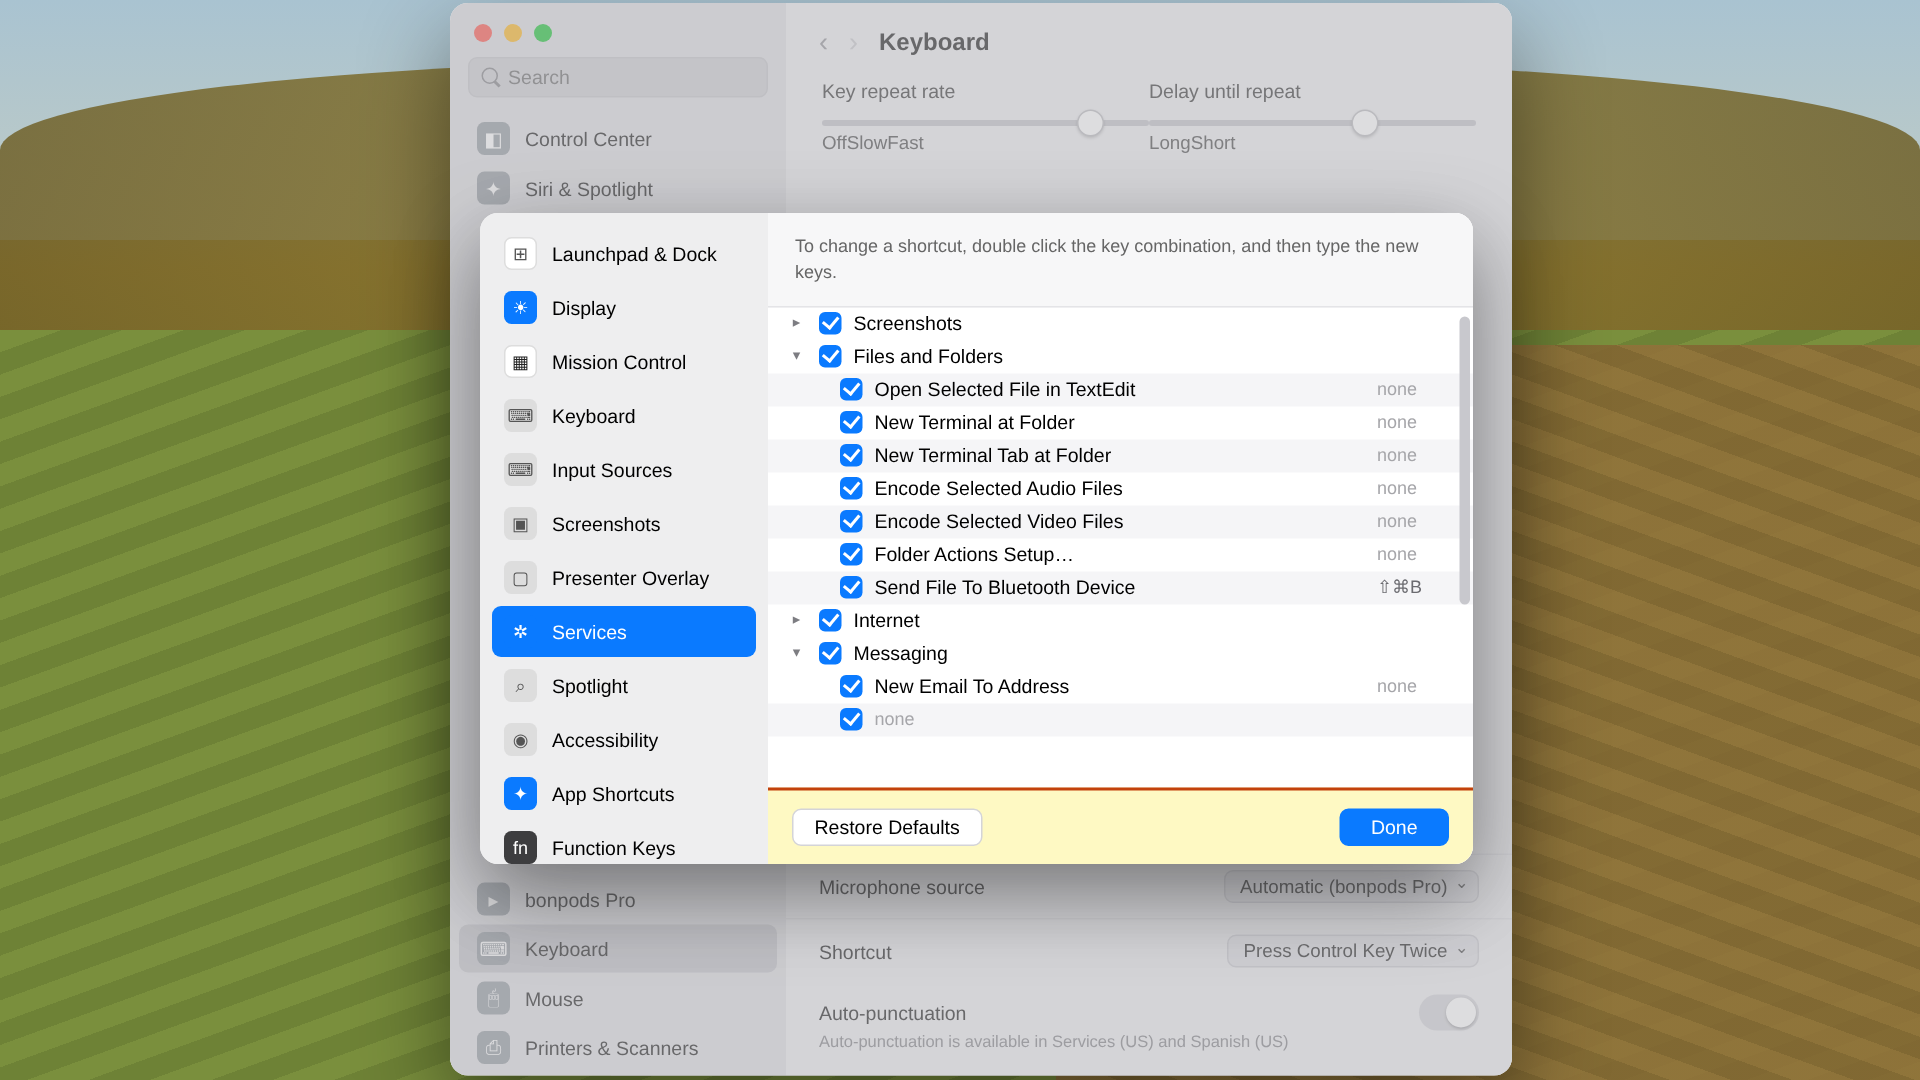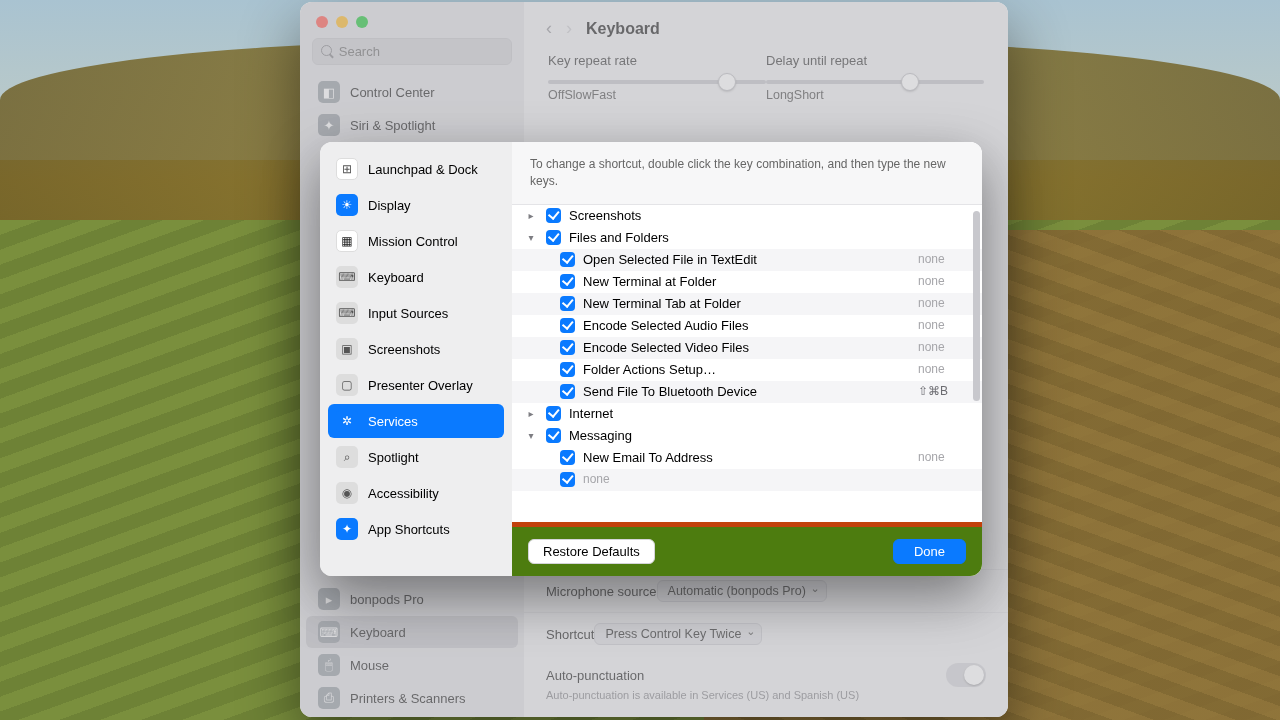--- a/index.html
+++ b/index.html
@@ -35,21 +35,21 @@
   .left-item.sel { background:#c8c8cd; }
   .ic { width:22px; height:22px; border-radius:5px; display:inline-flex; align-items:center; justify-content:center; font-size:13px; color:#fff; background:#9aa0a6; flex:none;}
   .prefs-right { flex:1; background:#eeeef0; display:flex; flex-direction:column; }
   .rtitle { display:flex; align-items:center; gap:14px; padding:16px 22px 10px; }
   .chev { color:#9a9a9f; font-size:18px; }
   .rtitle h1 { font-size:16px; font-weight:600; }
   .rsection { padding:4px 24px 8px; font-size:12.5px; color:#555;}
   .slabel { color:#444; font-size:13px; margin-bottom:4px; display:block;}
   .slider { height:4px; background:#c7c7cc; border-radius:3px; position:relative; margin:12px 0 4px; }
   .slider .knob { position:absolute; top:-7px; width:18px; height:18px; border-radius:50%; background:#fff; border:1px solid #c0c0c4; box-shadow:0 1px 2px rgba(0,0,0,.2);}
-  .tworow { display:flex; align-items:center; padding:10px 22px; border-top:1px solid #e1e1e5;}
+  .tworow { display:flex; justify-content:space-between; align-items:center; padding:10px 22px; border-top:1px solid #e1e1e5;gap:15px;}
   .popbtn { background:#e4e4e8; border:1px solid #cfcfd4; border-radius:6px; padding:3px 20px 3px 10px; font-size:12.5px; position:relative; color:#333;}
   .popbtn::after { content:"⌄"; position:absolute; right:6px; top:1px; font-size:11px; color:#555;}
   .toggle { width:40px; height:24px; border-radius:12px; background:#d6d6da; position:relative; }
   .toggle::after { content:""; position:absolute; top:2px; right:2px; width:20px; height:20px; border-radius:50%; background:#fff; box-shadow:0 1px 2px rgba(0,0,0,.25);}
   .autop { padding:8px 22px 16px;}
   .autop .sub { font-size:11px; color:#8a8a8e; margin-top:2px;}
 
   
   .bg-overlay { position:absolute; inset:0; background:rgba(180,180,185,.45); pointer-events:none; }
 
@@ -86,21 +86,21 @@
   .row .disc { width:14px; text-align:center; color:#7d7d82; font-size:10px; }
   .row.group .lbl { font-weight:400; }
   .row.child { padding-left:40px; }
   .row.child .disc { width:0; }
   .chk { width:15px; height:15px; border-radius:4px; background:#0a7aff; display:inline-flex; align-items:center; justify-content:center; flex:none;}
   .chk::after { content:""; width:5px; height:8px; border:solid #fff; border-width:0 2px 2px 0; transform:rotate(40deg) translate(-.5px,-1px);}
   .lbl { flex:1; white-space:nowrap; overflow:hidden; text-overflow:ellipsis; }
   .sc { color:#6b6b70; font-size:12px; padding-right:4px; min-width:50px; text-align:left;}
   .sc.none { color:#a6a6aa; }
   .vscroll { position:absolute; right:2px; top:6px; width:7px; height:60%; background:#c8c8cd; border-radius:4px;}
-  .sheet-foot { display:flex; justify-content:space-between; align-items:center; padding:12px 16px; border-top:5px solid #c2410c; background:#4d7c0f;}
+  .sheet-foot { display:flex; justify-content:space-between; align-items:center; padding:12px 16px; border-top:2px solid #c2410c; background:#fef9c3;}
   .btn { background:#fff; border:1px solid #d4d4d8; border-radius:6px; padding:4px 14px; font-size:13px;}
   .btn.primary { background:#0a7aff; color:#fff; border-color:#0a7aff; padding:4px 20px;}
 
   .mag { width:13px; height:13px; position:relative; }
   .mag::before { content:""; position:absolute; width:9px; height:9px; border:1.5px solid #8a8a8e; border-radius:50%; }
   .mag::after { content:""; position:absolute; width:5px; height:1.5px; background:#8a8a8e; transform:rotate(45deg); left:8px; top:10px; }
 </style>
 </head>
 <body>
 
@@ -230,20 +230,24 @@
           <span>Spotlight</span>
         </div>
         <div class="cat">
           <span class="cic">◉</span>
           <span>Accessibility</span>
         </div>
         <div class="cat">
           <span class="cic">✦</span>
           <span>App Shortcuts</span>
         </div>
+        <div class="cat">
+          <span class="cic">fn</span>
+          <span>Function Keys</span>
+        </div>
       </div>
     <div class="sheet-right">
       <div class="instr">To change a shortcut, double click the key combination, and then type the new keys.</div>
       <div class="tree" id="sheet-tree">
         <div class="row group">
             <span class="disc">▸</span>
             <span class="chk"></span>
             <span class="lbl">Screenshots</span>
           </div>
           <div class="row group">

